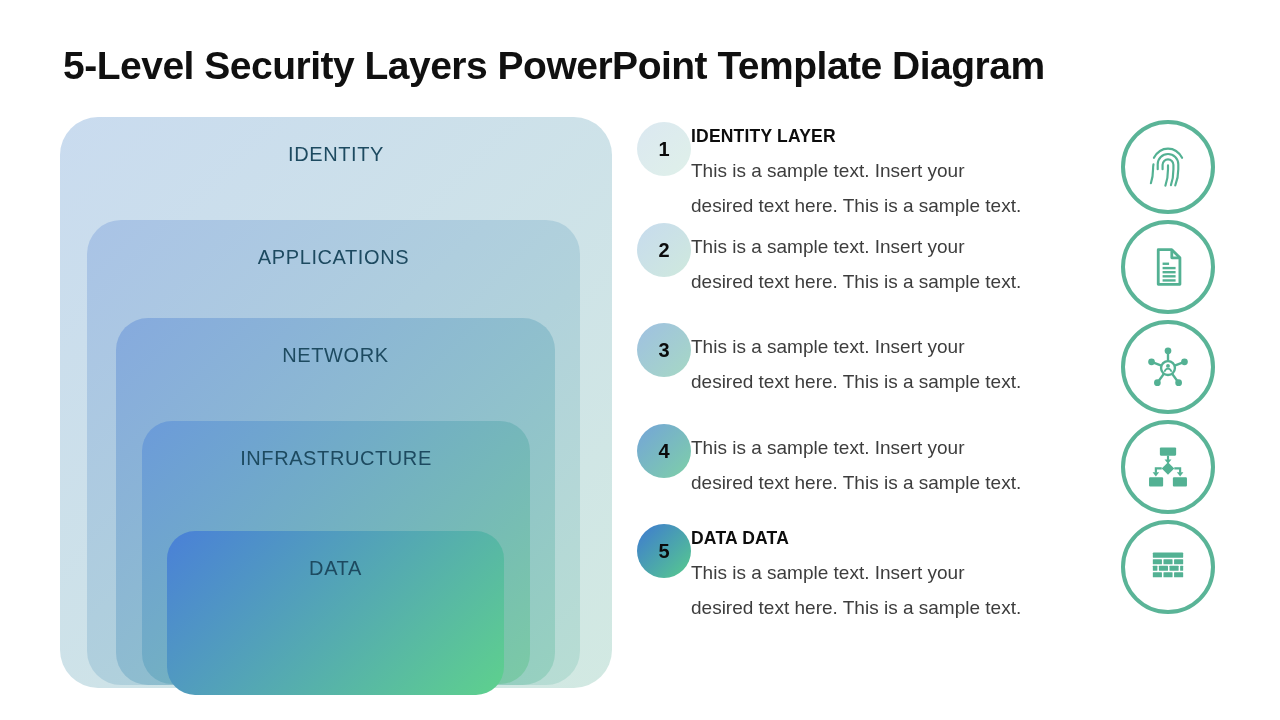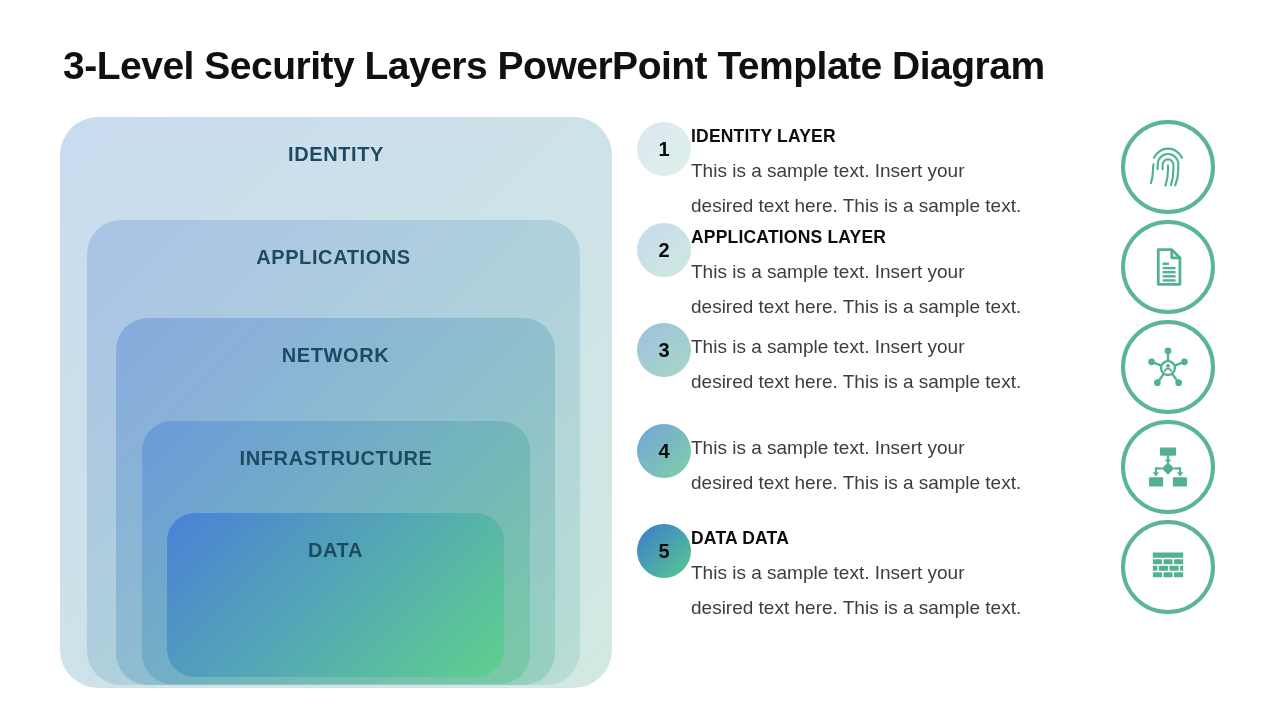--- a/index.html
+++ b/index.html
@@ -10,28 +10,28 @@
   .page-title {
     position:absolute; left:63px; top:44px; width:1150px;
     font-size:39px; font-weight:600; letter-spacing:-0.5px;
     color:var(--c-title,#101010); white-space:nowrap;
   }
 
   
   .layer { position:absolute; }
   .layer .layer-label {
     display:block; text-align:center; margin-top:26px;
-    font-size:20px; font-weight:bold; letter-spacing:0.6px;
+    font-size:20px; font-weight:normal; letter-spacing:0.6px;
     color:var(--c-label,#1d4a60);
   }
   .layer-1 { left:60px;  top:117px; width:552px; height:571px; border-radius:38px; }
   .layer-2 { left:87px;  top:220px; width:493px; height:465px; border-radius:34px; }
   .layer-3 { left:116px; top:318px; width:439px; height:367px; border-radius:32px; }
   .layer-4 { left:142px; top:421px; width:388px; height:263px; border-radius:30px; }
-  .layer-5 { left:167px; top:513px; width:337px; height:164px; border-radius:28px; }
+  .layer-5 { left:167px; top:531px; width:337px; height:164px; border-radius:28px; }
 
   
   .legend-item { position:absolute; left:637px; display:flex; align-items:flex-start; }
   .li-1 { top:122px; } .li-2 { top:223px; } .li-3 { top:323px; }
   .li-4 { top:424px; } .li-5 { top:524px; }
 
   .num-badge {
     width:54px; height:54px; border-radius:50%; flex:0 0 54px;
     display:flex; align-items:center; justify-content:center;
     font-size:20px; font-weight:bold; color:var(--c-num,#0b0b0b);
@@ -54,21 +54,21 @@
   }
   .ic-1 { top:120px; } .ic-2 { top:220px; } .ic-3 { top:320px; }
   .ic-4 { top:420px; } .ic-5 { top:520px; }
   .icon-circle svg { width:52px; height:52px; color:var(--c-accent,#53b193); }
 </style>
 </head>
 <body>
 
 <div class="slide">
 
-  <h1 class="page-title">3-Level Security Layers PowerPoint Template Diagram</h1>
+  <h1 class="page-title">5-Level Security Layers PowerPoint Template Diagram</h1>
 
   <div class="layer layer-1" style="background: linear-gradient(135deg, rgb(201, 219, 239) 0%, rgb(210, 233, 226) 100%);">
     <span class="layer-label">IDENTITY</span>
   </div>
   <div class="layer layer-2" style="background: linear-gradient(135deg, rgb(169, 195, 230) 0%, rgb(183, 221, 211) 100%);">
     <span class="layer-label">APPLICATIONS</span>
   </div>
   <div class="layer layer-3" style="background: linear-gradient(135deg, rgb(134, 170, 222) 0%, rgb(151, 209, 191) 100%);">
     <span class="layer-label">NETWORK</span>
   </div>
@@ -86,21 +86,20 @@
     <div class="item-text">
       <div class="item-title">IDENTITY LAYER</div>
       <div class="item-body">This is a sample text. Insert your desired text here. This is a sample text.</div>
     </div>
   </div>
   <div class="legend-item li-2">
     <div class="num-badge" style="background: linear-gradient(135deg, rgb(199, 219, 238) 0%, rgb(207, 233, 221) 100%);">
       <span>2</span>
     </div>
     <div class="item-text">
-      <div class="item-title">APPLICATIONS LAYER</div>
       <div class="item-body">This is a sample text. Insert your desired text here. This is a sample text.</div>
     </div>
   </div>
   <div class="legend-item li-3">
     <div class="num-badge" style="background: linear-gradient(135deg, rgb(159, 192, 226) 0%, rgb(166, 216, 196) 100%);">
       <span>3</span>
     </div>
     <div class="item-text">
       <div class="item-body">This is a sample text. Insert your desired text here. This is a sample text.</div>
     </div>

